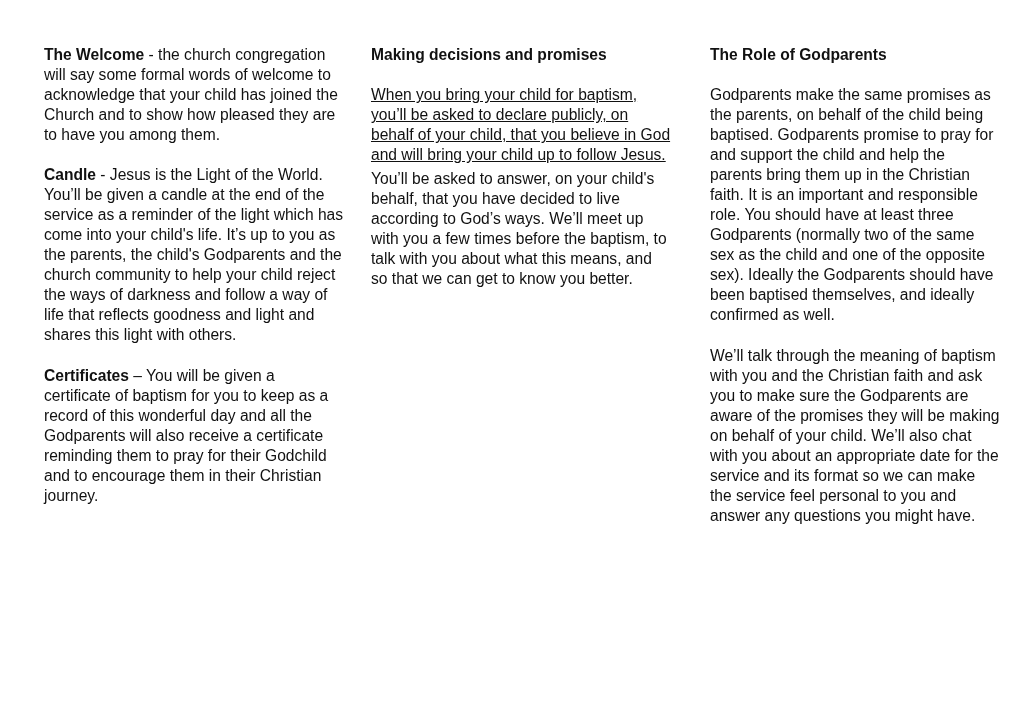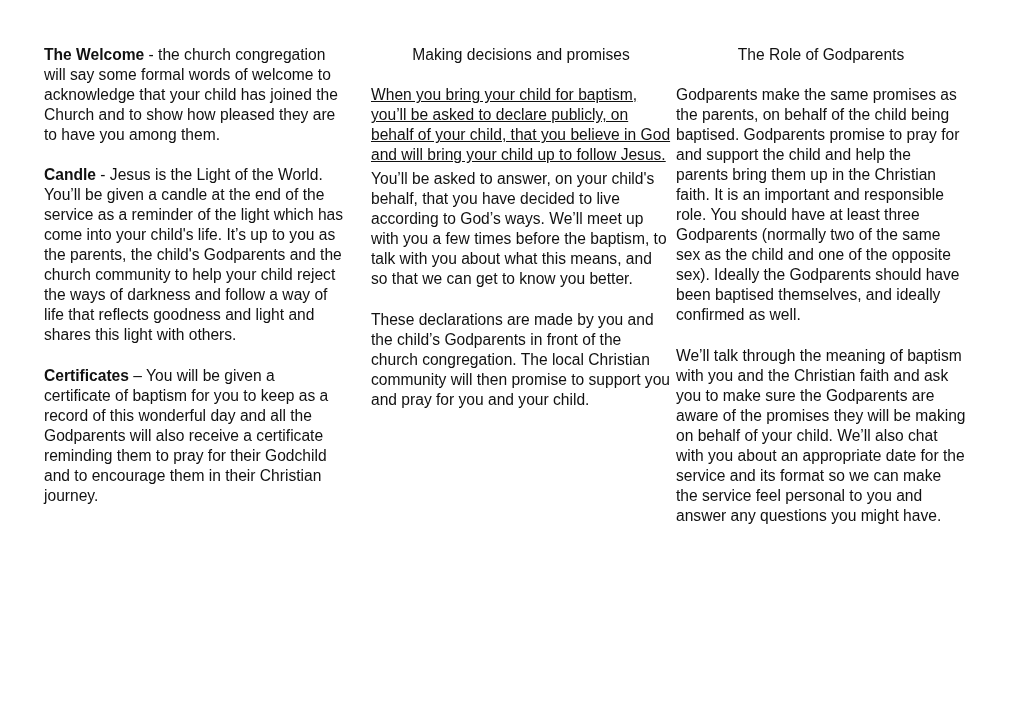--- a/index.html
+++ b/index.html
@@ -17,45 +17,43 @@
     }
     .column {
       position: absolute;
       top: 45px;
       width: 300px;
       font-size: 15.6px;
       line-height: 20px;
     }
     .col-1 { left: 44px; }
     .col-2 { left: 371px; }
-    .col-3 { left: 676px; width: 290px; }
+    .col-3 { left: 710px; width: 290px; }
     .para {
       margin: 0 0 20.4px 0;
     }
     .para.tight { margin-bottom: 4px; text-decoration: underline; }
     .heading {
-      font-weight: normal;
+      font-weight: bold;
       margin: 0 0 20.4px 0;
-      text-align: center;
     }
     .bold { font-weight: bold; }
   </style>
 </head>
 <body>
 
 <div class="column col-1">
   <p class="para"><span class="bold">The Welcome</span><span> - </span><span>the church congregation will say some formal words of welcome to acknowledge that your child has joined the Church and to show how pleased they are to have you among them.</span></p>
   <p class="para"><span class="bold">Candle</span><span> - </span><span>Jesus is the Light of the World. You’ll be given a candle at the end of the service as a reminder of the light which has come into your child's life. It’s up to you as the parents, the child's Godparents and the church community to help your child reject the ways of darkness and follow a way of life that reflects goodness and light and shares this light with others.</span></p>
   <p class="para"><span class="bold">Certificates</span><span> – </span><span>You will be given a certificate of baptism for you to keep as a record of this wonderful day and all the Godparents will also receive a certificate reminding them to pray for their Godchild and to encourage them in their Christian journey.</span></p>
 </div>
 
 <div class="column col-2">
   <p class="heading">Making decisions and promises</p>
   <p class="para tight">When you bring your child for baptism, you’ll be asked to declare publicly, on behalf of your child, that you believe in God and will bring your child up to follow Jesus.</p>
   <p class="para">You’ll be asked to answer, on your child's behalf, that you have decided to live according to God’s ways. We’ll meet up with you a few times before the baptism, to talk with you about what this means, and so that we can get to know you better.</p>
-  <p class="para">These declarations are made by you and the child’s Godparents in front of the church congregation. The local Christian community will then promise to support you and pray for you and your child.</p>
 </div>
 
 <div class="column col-3">
   <p class="heading">The Role of Godparents</p>
   <p class="para">Godparents make the same promises as the parents, on behalf of the child being baptised. Godparents promise to pray for and support the child and help the parents bring them up in the Christian faith. It is an important and responsible role. You should have at least three Godparents (normally two of the same sex as the child and one of the opposite sex). Ideally the Godparents should have been baptised themselves, and ideally confirmed as well.</p>
   <p class="para">We’ll talk through the meaning of baptism with you and the Christian faith and ask you to make sure the Godparents are aware of the promises they will be making on behalf of your child.  We’ll also chat with you about an appropriate date for the service and its format so we can make the service feel personal to you and answer any questions you might have.</p>
 </div>
 
 </body></html>

